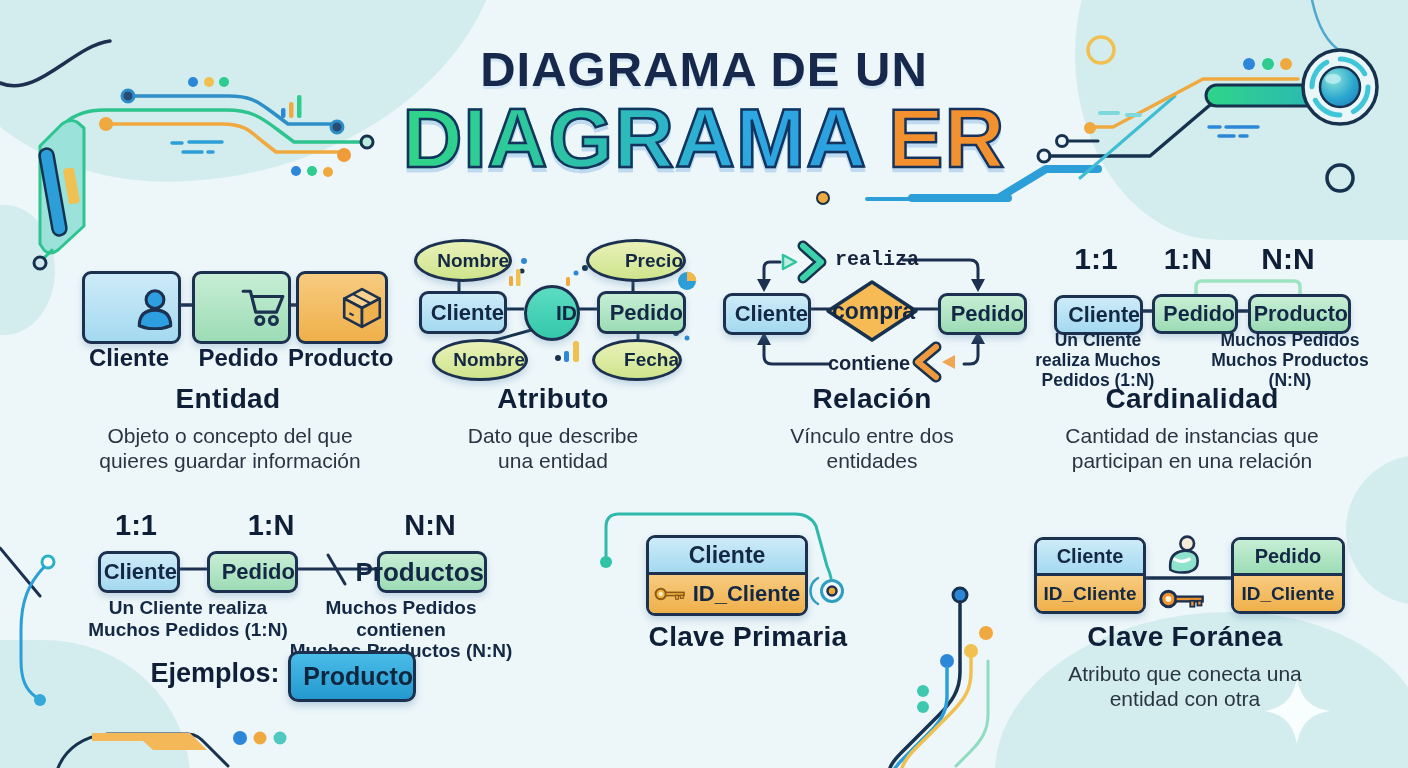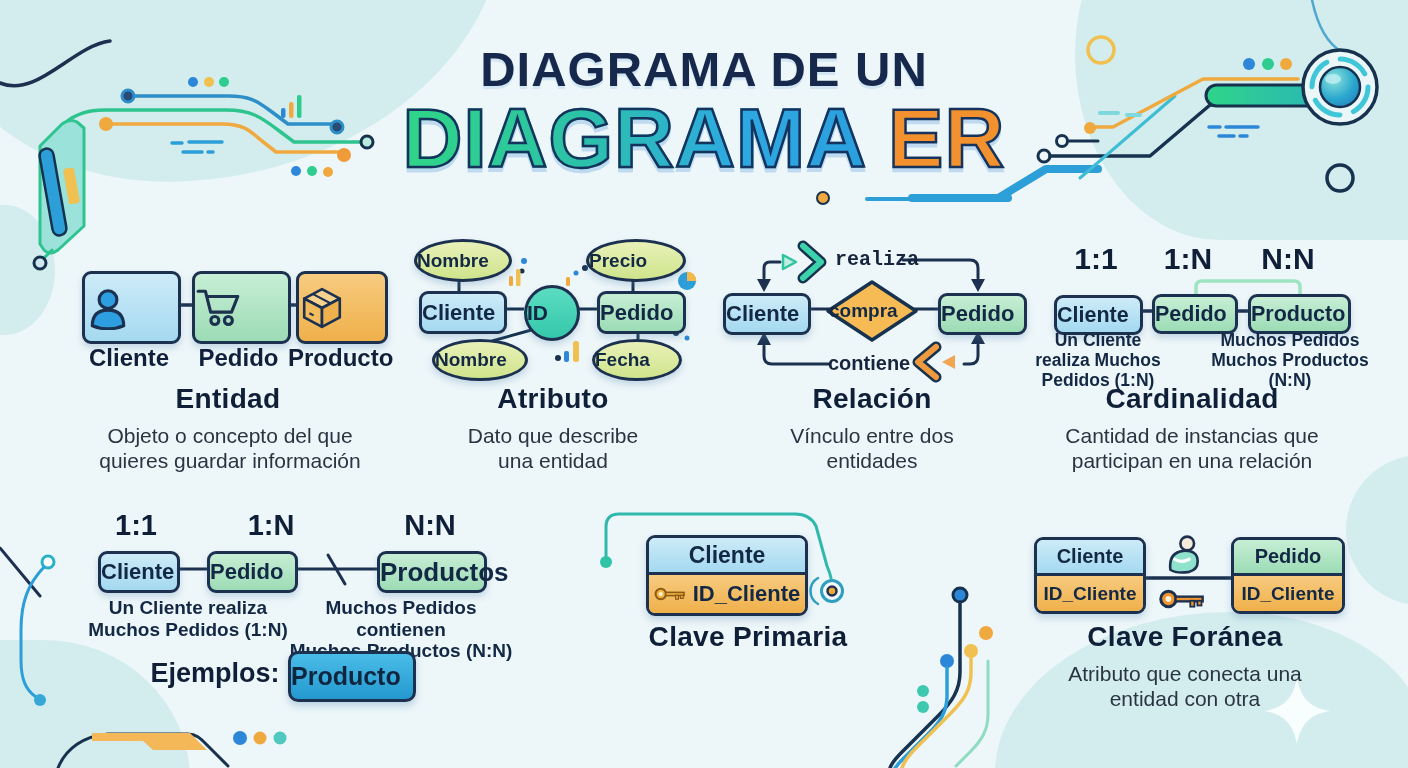--- a/index.html
+++ b/index.html
@@ -1,20 +1,20 @@
 <!DOCTYPE html>
 <html><head>
 <meta charset="utf-8">
 <style>
   html,body{margin:0;padding:0;background:#dde8ee;}
   .canvas{position:relative;width:1408px;height:768px;background:#edf6f9;overflow:hidden;
           font-family:"Liberation Sans",sans-serif;color:#132844;}
   .abs{position:absolute;}
   .blob{position:absolute;background:#d3edee;}
-  .flex{display:flex;align-items:center;justify-content:flex-start;}
+  .flex{display:flex;align-items:center;justify-content:flex-end;}
   .box{border:3px solid #1c3150;border-radius:9px;font-weight:700;color:#132844;
        box-shadow:0 4px 6px rgba(90,140,180,.28);}
   .blue{background:linear-gradient(180deg,#cdebf8 0%,#a4d9f0 100%);}
   .greenbg{background:linear-gradient(180deg,#c7eed5 0%,#9cdcb5 100%);}
   .orangebg{background:linear-gradient(180deg,#f7cb80 0%,#efb04a 100%);}
   .lime{background:linear-gradient(180deg,#e8f1b8 0%,#cfe48c 100%);}
   .ellipse{border-radius:50%;}
   .heading{font-size:28px;font-weight:800;color:#0f1f38;text-align:center;letter-spacing:.3px;}
   .desc{font-size:21px;font-weight:500;color:#2a3442;text-align:center;white-space:pre-line;line-height:1.17;}
   .ratio{font-weight:800;color:#0f1f38;text-align:center;font-size:30px;}
@@ -303,21 +303,21 @@
   <div class="abs box lime ellipse flex" style="left:592px;top:339px;width:84px;height:36px;font-size:19px;">
       <span>Fecha</span>
     </div>
   <div class="abs heading" style="left:453px;top:383px;width:200px;">Atributo</div>
   <div class="abs desc" style="left:423px;top:424px;width:260px;">Dato que describe
 una entidad</div>
 
   <div class="abs box blue flex" style="left:723px;top:293px;width:82px;height:36px;font-size:22px;">
       <span>Cliente</span>
     </div>
-  <div class="abs flex" style="left:829px;top:299px;width:86px;height:24px;font-weight:800;font-size:19px;color:#132844;">
+  <div class="abs flex" style="left:829px;top:299px;width:86px;height:24px;font-weight:800;font-size:23px;color:#132844;">
       <span>compra</span>
     </div>
   <div class="abs box greenbg flex" style="left:938px;top:293px;width:83px;height:36px;font-size:22px;">
       <span>Pedido</span>
     </div>
   <div class="abs" style="left:835px;top:248px;width:75px;text-align:center;font-weight:700;font-size:20px;color:#16253d;font-family:Liberation Mono, monospace;">realiza</div>
   <div class="abs" style="left:828px;top:352px;width:80px;text-align:center;font-weight:700;font-size:20px;color:#16253d;">contiene</div>
   <div class="abs heading" style="left:772px;top:383px;width:200px;">Relación</div>
   <div class="abs desc" style="left:742px;top:424px;width:260px;">Vínculo entre dos
 entidades</div>

